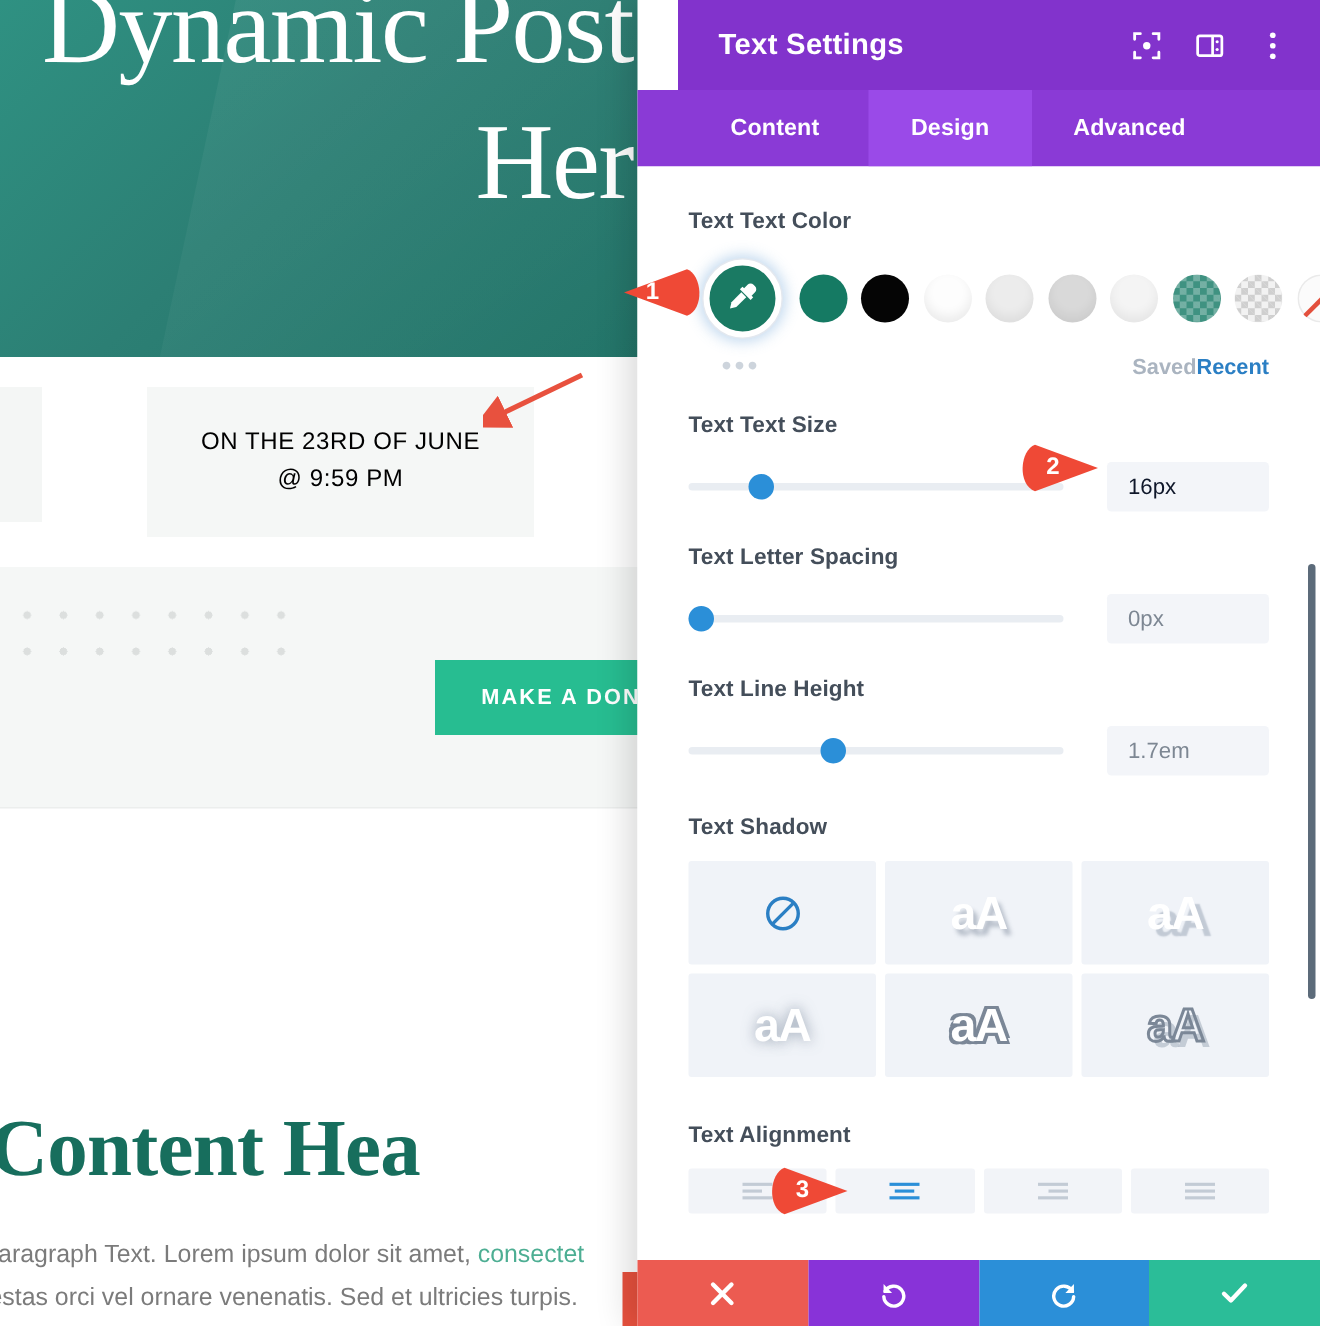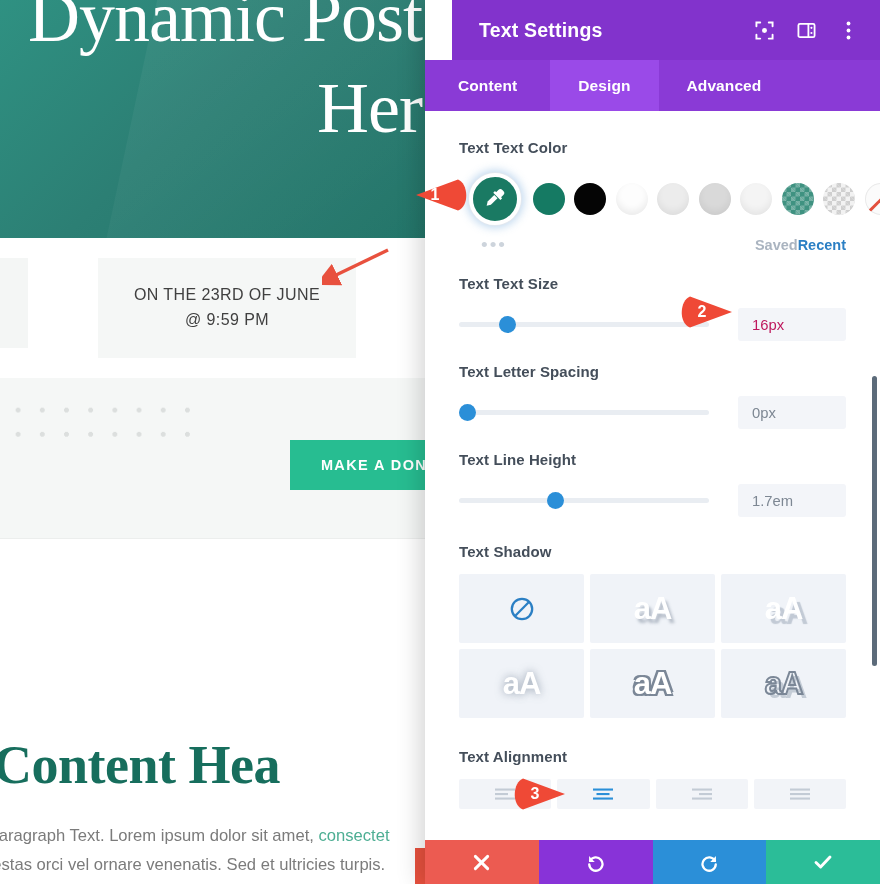--- a/index.html
+++ b/index.html
@@ -41,21 +41,21 @@
     background: #ffffff;
   }
   .date-stub {
     position:absolute; left:-30px; top:20px; width:58px; height:90px;
     background:#f4f6f5;
   }
   .date-box {
     position: absolute; left: 98px; top: 258px; width: 258px; height: 100px;
     background: #f5f7f6;
     display: flex; flex-direction: column; align-items: center; justify-content: center;
-    color: #404040; font-size: 16px; letter-spacing: .4px; line-height: 1.55;
+    color: #000000; font-size: 16px; letter-spacing: .4px; line-height: 1.55;
     font-family: "Liberation Sans", sans-serif;
   }
   .red-arrow { position:absolute; left:322px; top:246px; width:70px; height:40px; }
 
   .band {
     position: absolute; left:0; top: 378px; width: 430px; height: 160px;
     background:#f5f7f6;
   }
   .dotgrid {
     position: absolute; left: 0; top: 394px; width: 195px; height: 52px;
@@ -101,21 +101,21 @@
   .hdr-icon { width: 20px; height: 20px; display:flex; align-items:center; justify-content:center; cursor:pointer; }
 
   .tabs { height: 51px; flex: 0 0 51px; background: #8a3ad6; display:flex; }
   .tab {
     flex: 0 0 auto; padding: 0 28px; height:100%;
     display:flex; align-items:center; justify-content:center;
     color:#ffffff; font-size:15.5px; font-weight:700; cursor:pointer;
     letter-spacing:.1px;
   }
   .tab.active { background:#9a4ae8; }
-  .tab:first-child { padding-left: 33px; padding-right: 33px; }
+  .tab:first-child { padding-left: 42px; padding-right: 33px; margin-left: 20px; }
 
   .panel-body {
     flex: 1; position: relative; overflow: hidden; background:#ffffff;
     padding: 0 0 0 0;
   }
   .scrollbar {
     position: absolute; right: 3px; top: 265px; width: 5px; height: 290px;
     background: #5c6b7a; border-radius: 3px;
   }
 
@@ -176,21 +176,21 @@
   .track { height: 5px; width:100%; background:#e9edf2; border-radius:3px; }
   .knob {
     position:absolute; width: 17px; height:17px; border-radius:50%;
     background:#2b8fd8; top: 1px;
   }
   .numbox {
     margin-left: auto; width: 108px; height: 33px; background:#f3f5f9;
     border-radius: 3px; display:flex; align-items:center; padding-left: 14px;
     font-size: 14.8px; color:#7d8793; font-weight: 400;
   }
-  .numbox.filled { color:#be185d; }
+  .numbox.filled { color:#0f172a; }
 
   
   .shadow-sec { margin-top: 26px; }
   .shadow-grid {
     display:grid; grid-template-columns: repeat(3, 1fr); gap: 6px; margin-top: 14px;
   }
   .shadow-cell {
     height: 69px; background:#f0f3f8; border-radius: 2px;
     display:flex; align-items:center; justify-content:center; cursor:pointer;
   }

